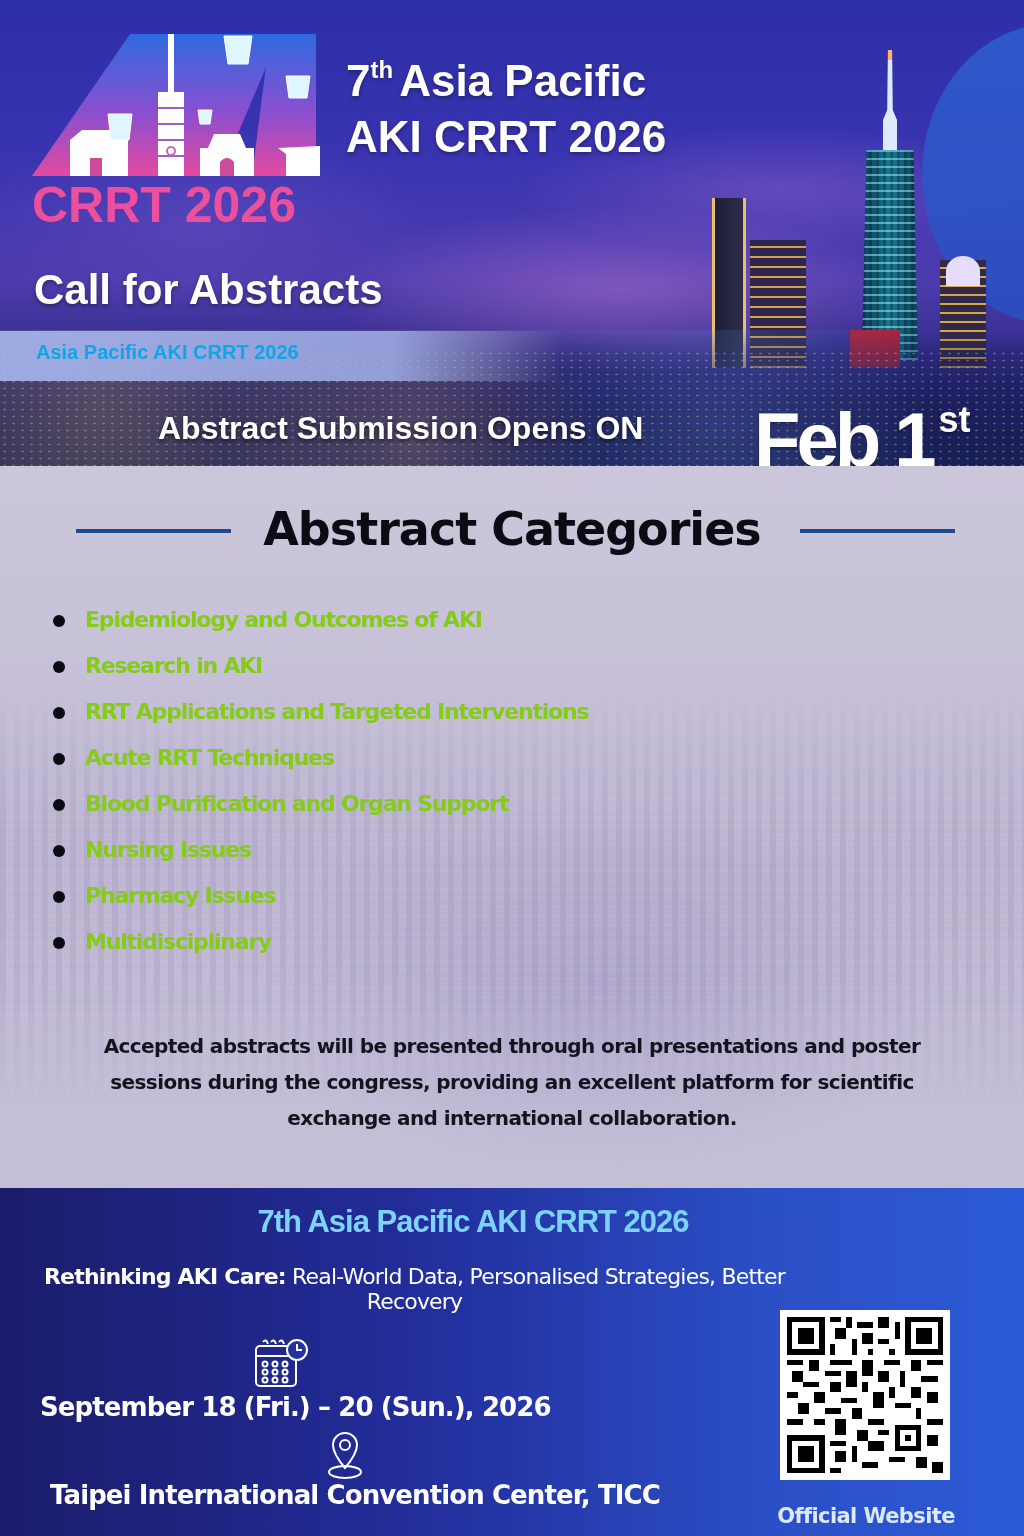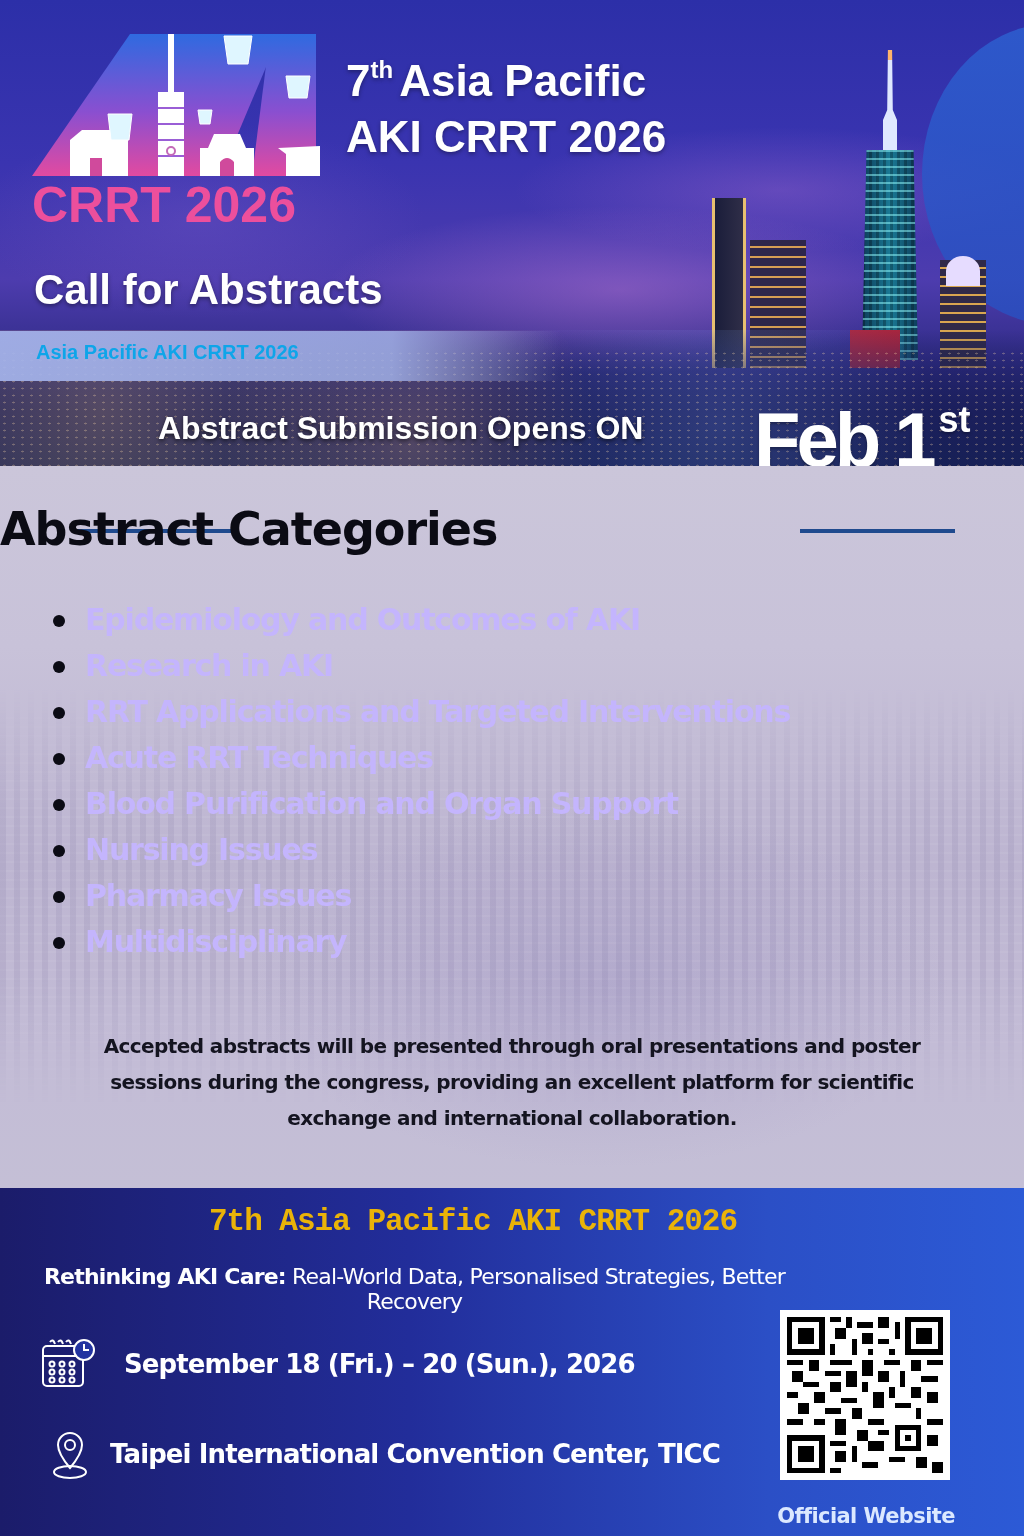--- a/index.html
+++ b/index.html
@@ -71,44 +71,44 @@
   .middle { position: absolute; left: 0; top: 466px; width: 1024px; height: 722px;
     background:
       radial-gradient(ellipse 500px 260px at 600px 520px, rgba(150,140,190,0.35), transparent 70%),
       linear-gradient(180deg, #cbc6da 0%, #c8c2d9 25%, #bdb5d1 55%, #c3bcd6 80%, #c4bfd6 100%); }
   .middle .cityfade { position:absolute; left:0; top:220px; width:1024px; height:420px; opacity: .35;
     background-image:
       repeating-linear-gradient(90deg, rgba(110,100,150,0.35) 0 6px, transparent 6px 14px),
       repeating-linear-gradient(0deg, rgba(255,255,255,0.15) 0 2px, transparent 2px 9px);
     -webkit-mask-image: linear-gradient(180deg, transparent 0%, #000 30%, #000 70%, transparent 100%);
     mask-image: linear-gradient(180deg, transparent 0%, #000 30%, #000 70%, transparent 100%); }
-  .cat-head { position: absolute; left: 0; top: 502px; width: 1024px; }
+  .cat-head { position: absolute; left: 0; top: 502px; width: 1024px; text-align: center; }
   .cat-title { font-family: "DejaVu Sans", sans-serif; font-weight: 700; font-size: 46px; color: #0b0b14; letter-spacing: -1px; }
   .rule { position: absolute; top: 529px; height: 4px; background: #1f4a8e; width: 155px; }
   .rule.l { left: 76px; } .rule.r { left: 800px; }
 
   .cat-list { position: absolute; left: 50px; top: 597px; list-style: none; }
   .cat-list li { position: relative; padding-left: 35px; font-family: "DejaVu Sans", sans-serif; font-weight: 700;
-    font-size: 30px; line-height: 46px; color: #c4b5fd; letter-spacing: -1.2px; white-space: nowrap; }
+    font-size: 22px; line-height: 46px; color: #84cc16; letter-spacing: -1.2px; white-space: nowrap; }
   .cat-list li .dot { position: absolute; left: 3px; top: 18px; width: 12px; height: 12px; border-radius: 50%; background: #0b0b14; }
   .cat-list li .sub { display: block; }
 
   .note { position: absolute; left: 70px; top: 1028px; width: 884px; text-align: center; font-family: "DejaVu Sans", sans-serif;
     font-weight: 700; font-size: 20px; line-height: 36px; color: #141420; letter-spacing: -0.6px; }
 
   
   .footer { position: absolute; left: 0; top: 1188px; width: 1024px; height: 348px;
     background: linear-gradient(90deg, #1b1c6a 0%, #222d9a 40%, #2b4fc6 75%, #2c5ad6 100%); }
-  .f-title { position: absolute; left: 0; top: 1204px; width: 946px; text-align: center; color: #eab308;
-    font-family: Liberation Mono, monospace; font-weight: 700; font-size: 31px; letter-spacing: -1px; }
+  .f-title { position: absolute; left: 0; top: 1204px; width: 946px; text-align: center; color: #7dd3fc;
+    font-family: Liberation Sans, sans-serif; font-weight: 700; font-size: 31px; letter-spacing: -1px; }
   .f-sub { position: absolute; left: 0; top: 1264px; width: 829px; text-align: center; color: #fff;
     font-family: "DejaVu Sans", sans-serif; font-size: 22px; letter-spacing: -0.8px; }
   .f-sub b { font-weight: 700; }
   .f-row { position: absolute; display: flex; align-items: center; color: #fff; font-family: "DejaVu Sans", sans-serif;
-    font-weight: 700; font-size: 26px; letter-spacing: -0.9px; }
+    font-weight: 700; font-size: 26px; letter-spacing: -0.9px; flex-direction: column; }
   .f-row.date { left: 40px; top: 1336px; }
   .f-row.venue { left: 50px; top: 1428px; }
   .f-row .ic { width: 56px; height: 56px; margin-right: 28px; }
   .f-row.venue .ic { width: 40px; height: 52px; margin-right: 20px; }
 
   .qr { position: absolute; left: 780px; top: 1310px; width: 170px; height: 170px; background: #fff; padding: 7px; }
   .qr-label { position: absolute; left: 760px; top: 1488px; width: 212px; text-align: center; color: #dbe8ff;
     font-family: "DejaVu Sans", sans-serif; font-weight: 700; font-size: 21px; letter-spacing: -0.6px; margin-top: 16px; }
 </style>
 </head>

